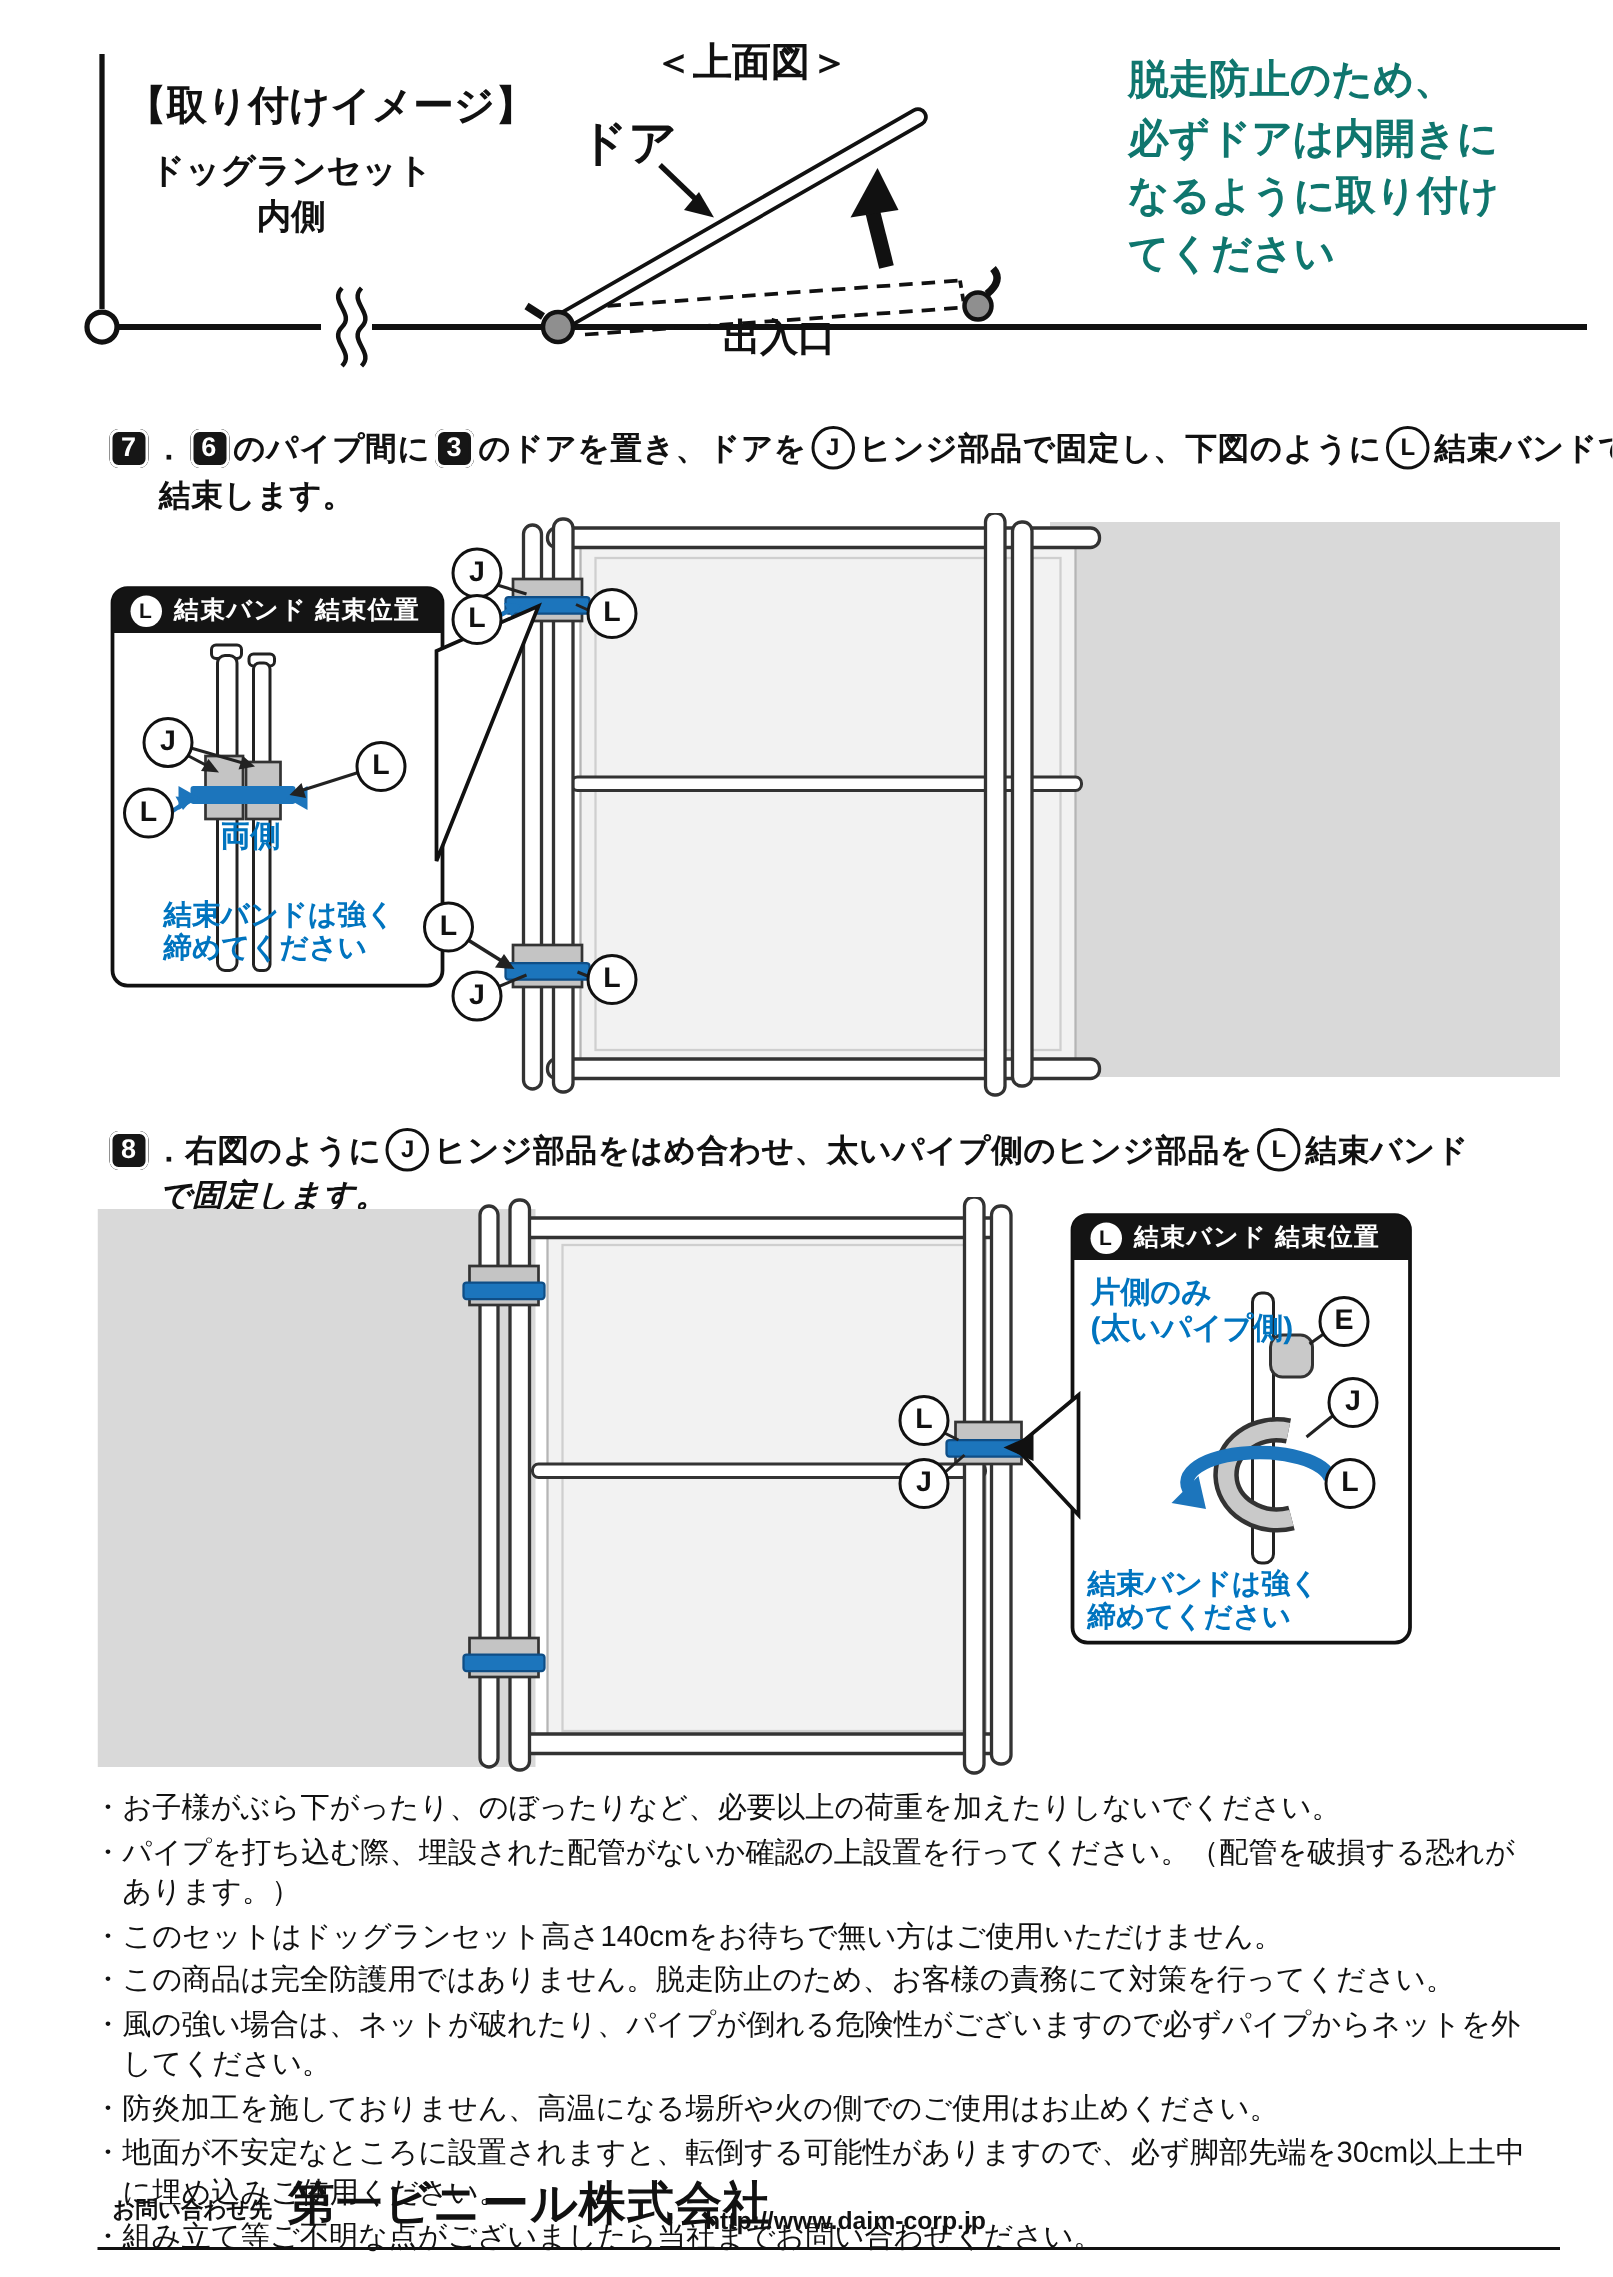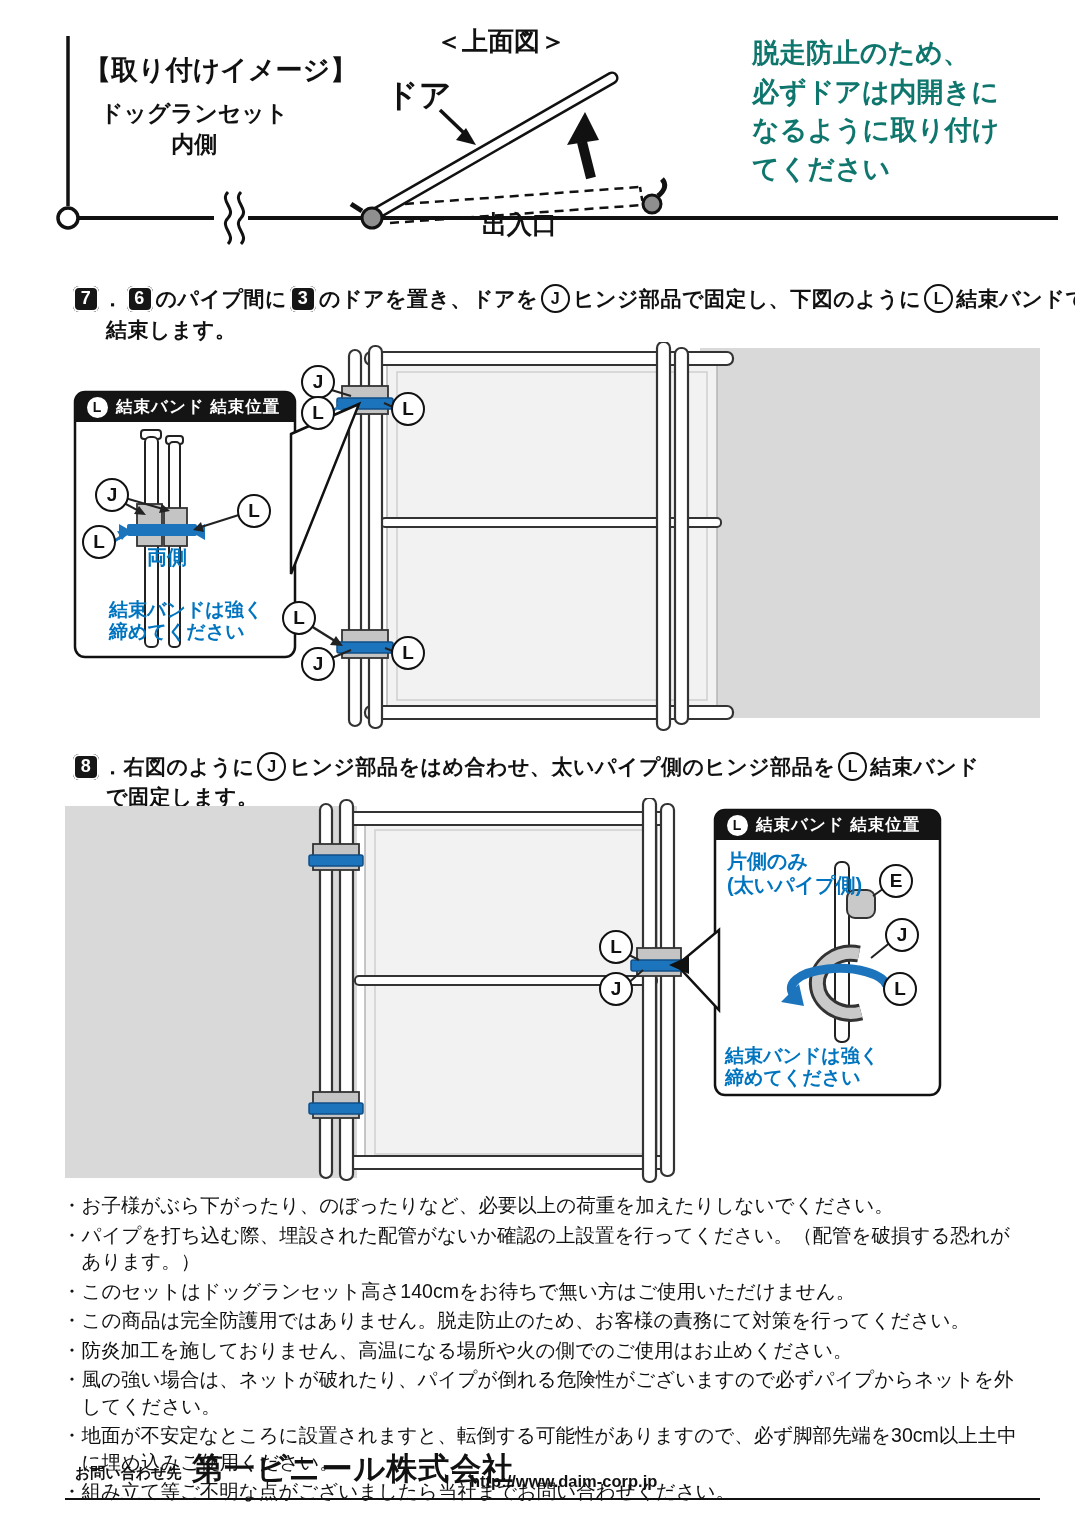--- a/index.html
+++ b/index.html
@@ -213,21 +213,21 @@
   </div>
 
   <div class="step-row" style="left:70px; top:752px;">
     <span class="nbadge">8</span>
       <span>．右図のように</span>
       <span class="ncirc">J</span>
       <span>ヒンジ部品をはめ合わせ、太いパイプ側のヒンジ部品を</span>
       <span class="ncirc">L</span>
       <span>結束バンド</span>
   </div>
-  <div class="step-row" style="left:106px; top:783px;">
+  <div class="step-row" style="left:106px; top:783px;font-style:italic;">
     <span>で固定します。</span>
   </div>
 
   <div class="abs" style="left:65px; top:798px; width:975px; height:388px;">
     <svg width="975" height="388" viewBox="0 0 975 388">
       <rect x="0" y="8" width="292" height="372" fill="#d9d9d9"></rect>
 
       <rect x="300" y="22" width="292" height="344" fill="#f2f2f2" stroke="#b5b5b5" stroke-width="1.5"></rect>
       <rect x="310" y="32" width="272" height="324" fill="none" stroke="#cfcfcf" stroke-width="1.5"></rect>
       <rect x="290" y="178" width="302" height="9" rx="4" fill="#fff" stroke="#333" stroke-width="2"></rect>
@@ -284,22 +284,22 @@
     <div class="dlabel" style="left:814px; top:66px;">E</div>
     <div class="dlabel" style="left:820px; top:120px;">J</div>
     <div class="dlabel" style="left:818px; top:174px;">L</div>
   </div>
 
   <div class="abs" style="left:62px; top:1192px; width:965px;">
     <div class="warn">・お子様がぶら下がったり、のぼったりなど、必要以上の荷重を加えたりしないでください。</div>
     <div class="warn">・パイプを打ち込む際、埋設された配管がないか確認の上設置を行ってください。（配管を破損する恐れがあります。）</div>
     <div class="warn">・このセットはドッグランセット高さ140cmをお待ちで無い方はご使用いただけません。</div>
     <div class="warn">・この商品は完全防護用ではありません。脱走防止のため、お客様の責務にて対策を行ってください。</div>
+    <div class="warn">・風の強い場合は、ネットが破れたり、パイプが倒れる危険性がございますので必ずパイプからネットを外してください。</div>
     <div class="warn">・防炎加工を施しておりません、高温になる場所や火の側でのご使用はお止めください。</div>
-    <div class="warn">・風の強い場合は、ネットが破れたり、パイプが倒れる危険性がございますので必ずパイプからネットを外してください。</div>
     <div class="warn">・地面が不安定なところに設置されますと、転倒する可能性がありますので、必ず脚部先端を30cm以上土中に埋め込みご使用ください。</div>
     <div class="warn">・組み立て等ご不明な点がございましたら当社までお問い合わせください。</div>
   </div>
 
   <div class="abs b" style="left:75px; top:1464px; font-size:15px;">お問い合わせ先</div>
   <div class="abs b" style="left:192px; top:1448px; font-size:31px; letter-spacing:1px;">第一ビニール株式会社</div>
   <div class="abs b" style="left:470px; top:1472px; font-size:16.5px;">http://www.daim-corp.jp</div>
   <div class="abs" style="left:65px; top:1498px; width:975px; border-top:2.5px solid #111;"></div>
 
 </div>

